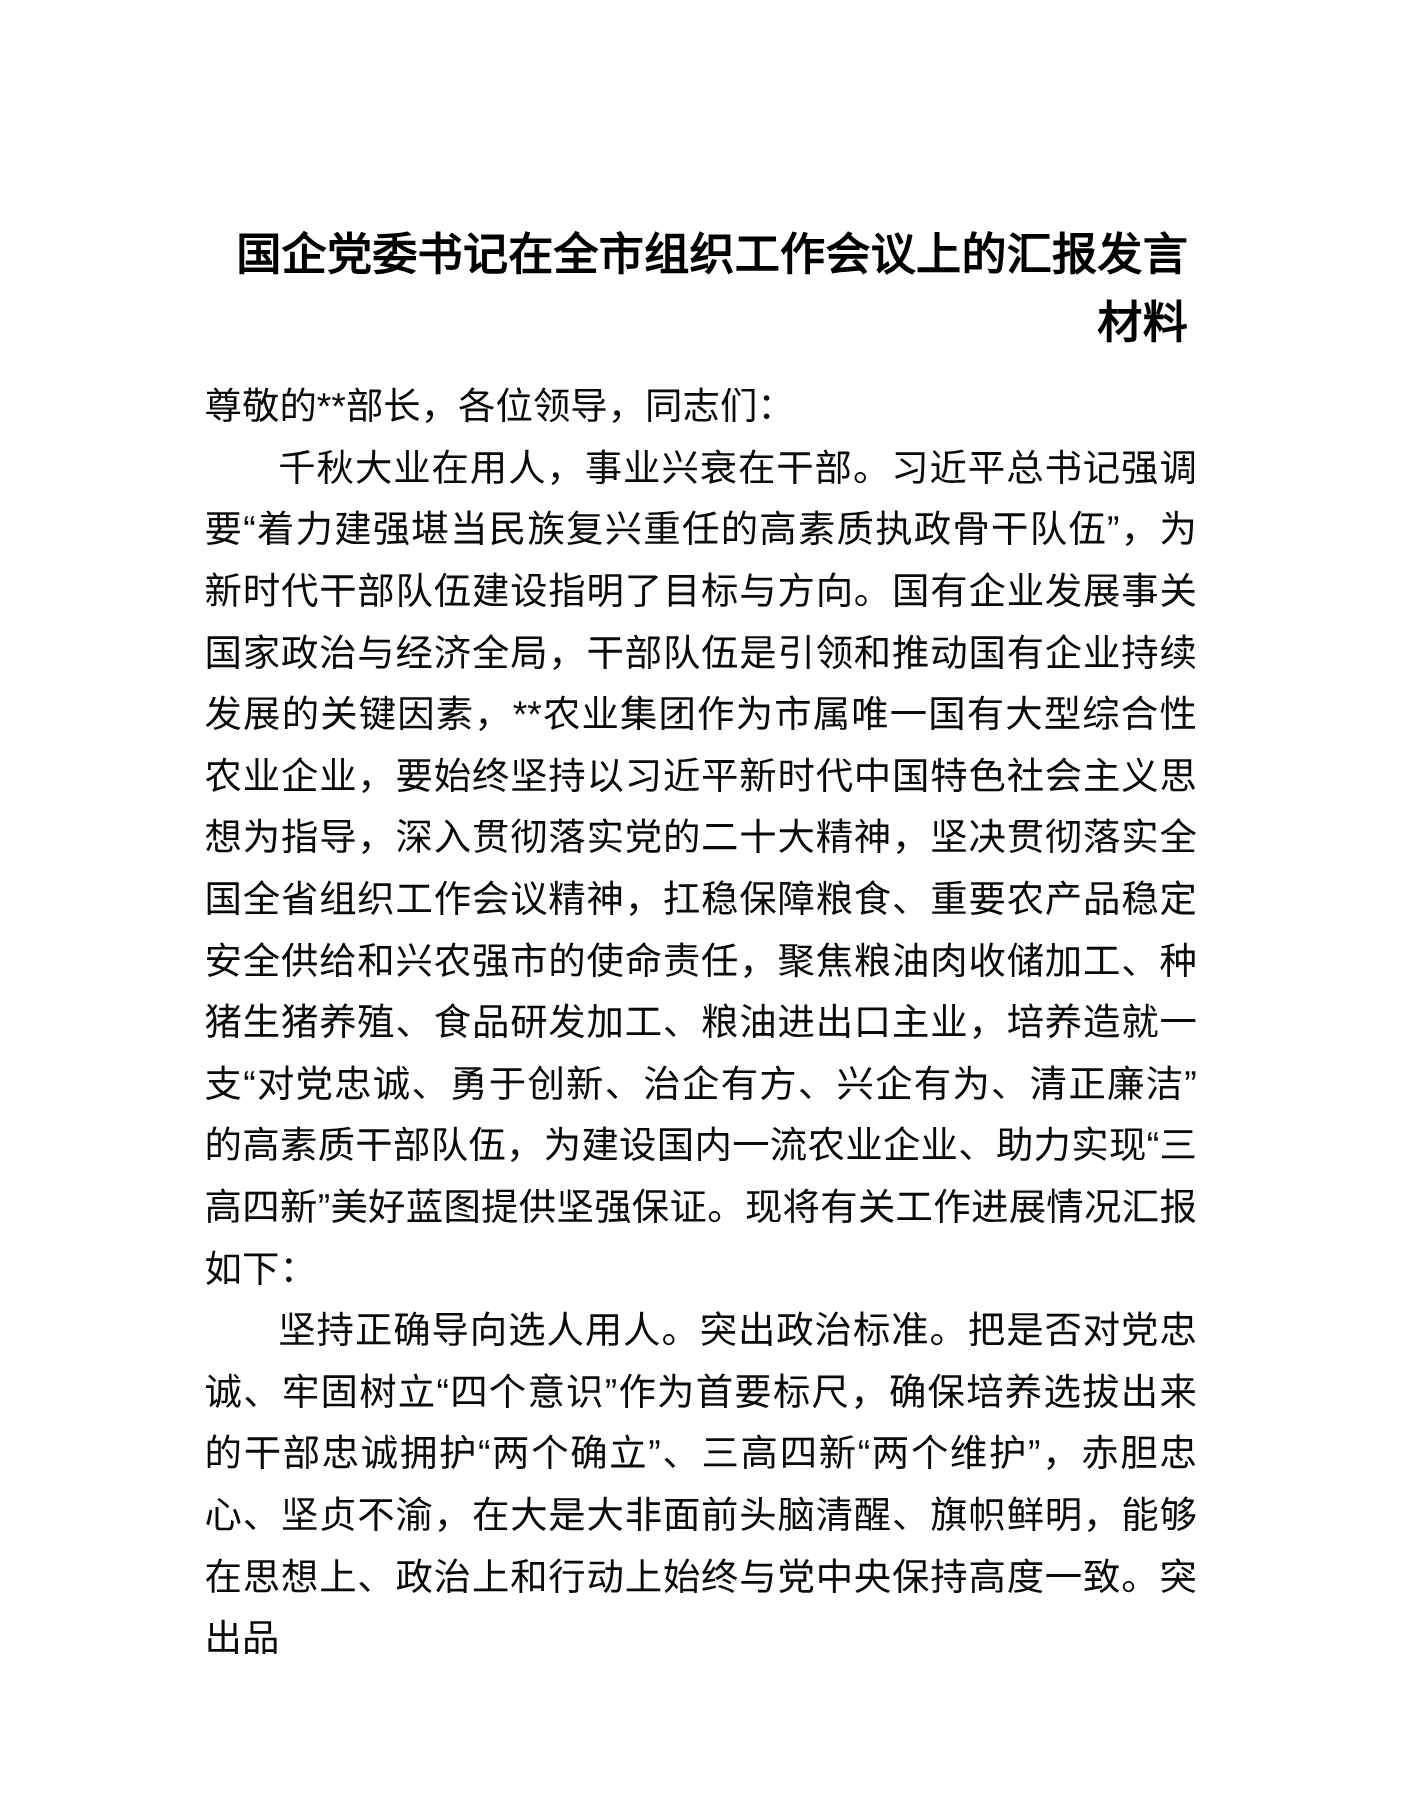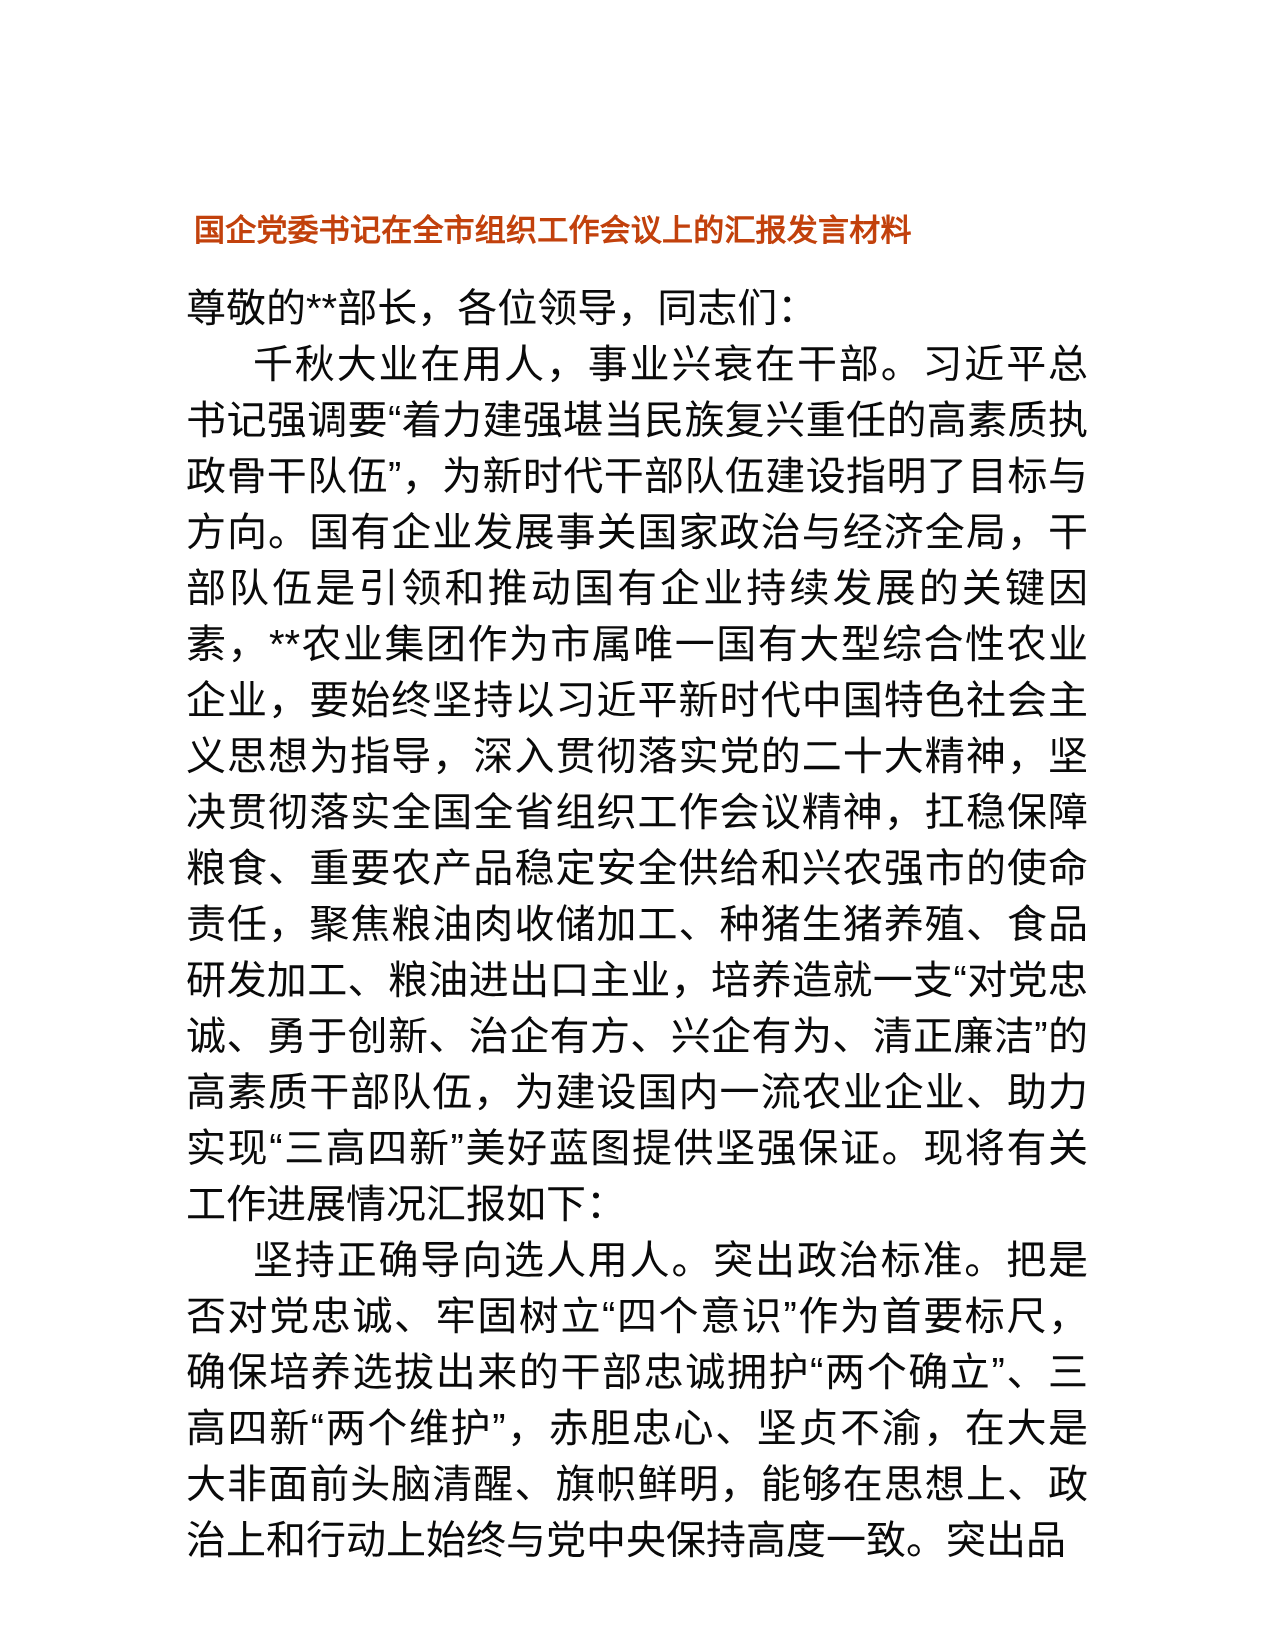--- a/index.html
+++ b/index.html
@@ -22,33 +22,33 @@
   .content {
     position: absolute;
     left: 186px;
     top: 200px;
     width: 902px;
   }
 
   .doc-title {
     font-family: "Liberation Sans", "DejaVu Sans", sans-serif;
     font-weight: bold;
-    font-size: 31px;
+    font-size: 41px;
     line-height: 62px;
-    color: #c2410c;
-    text-align: left;
+    color: #000000;
+    text-align: right;
     letter-spacing: 0.2px;
     margin: 0 0 18px 0;
     padding: 0 8px;
   }
 
   .para {
     font-family: "Liberation Sans", "DejaVu Sans", sans-serif;
     font-weight: normal;
-    font-size: 40px;
+    font-size: 34px;
     line-height: 56px;
     color: #0a0a0a;
     text-align: justify;
     text-justify: inter-character;
     text-align-last: left;
     letter-spacing: 0px;
     margin: 0;
     padding: 0;
     word-break: break-all;
   }

